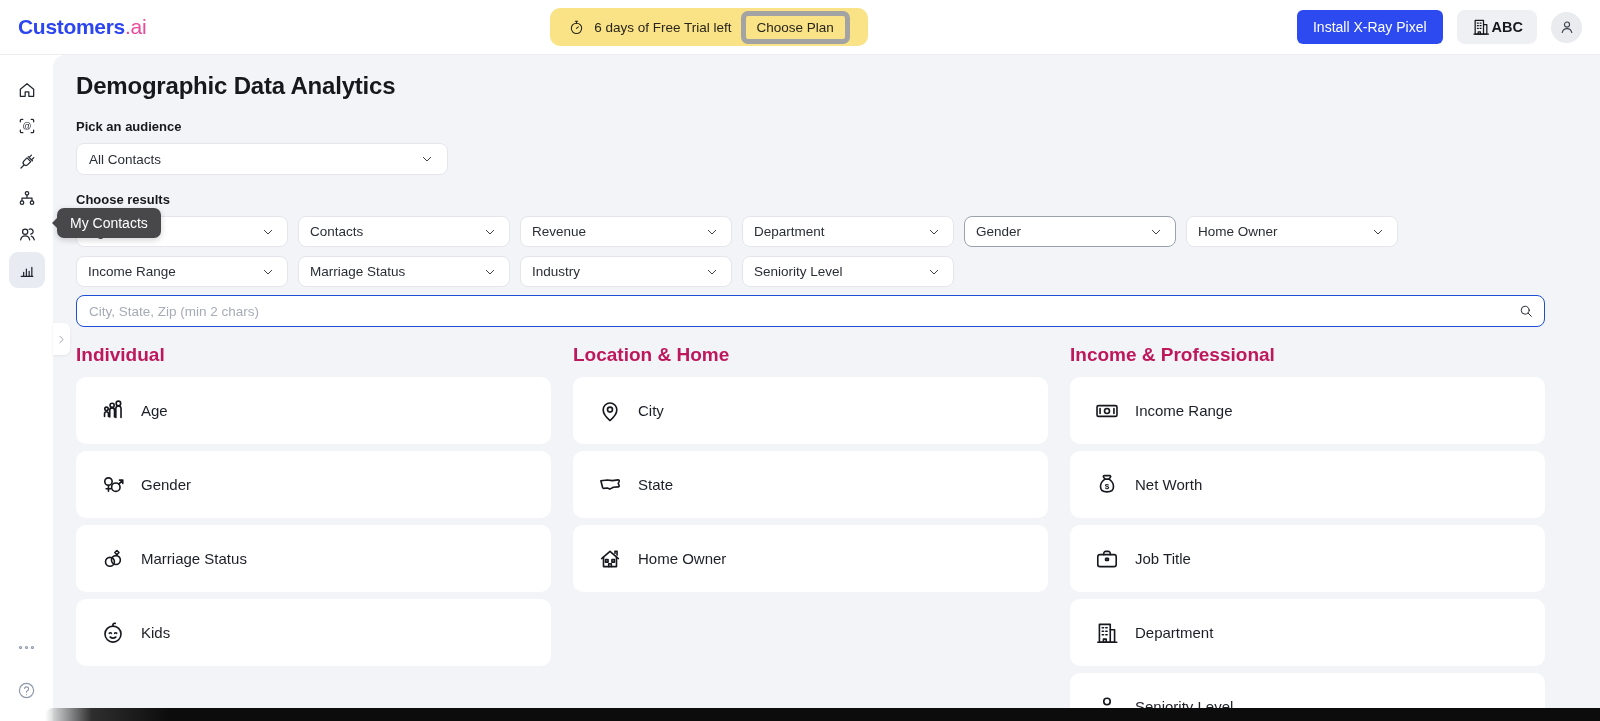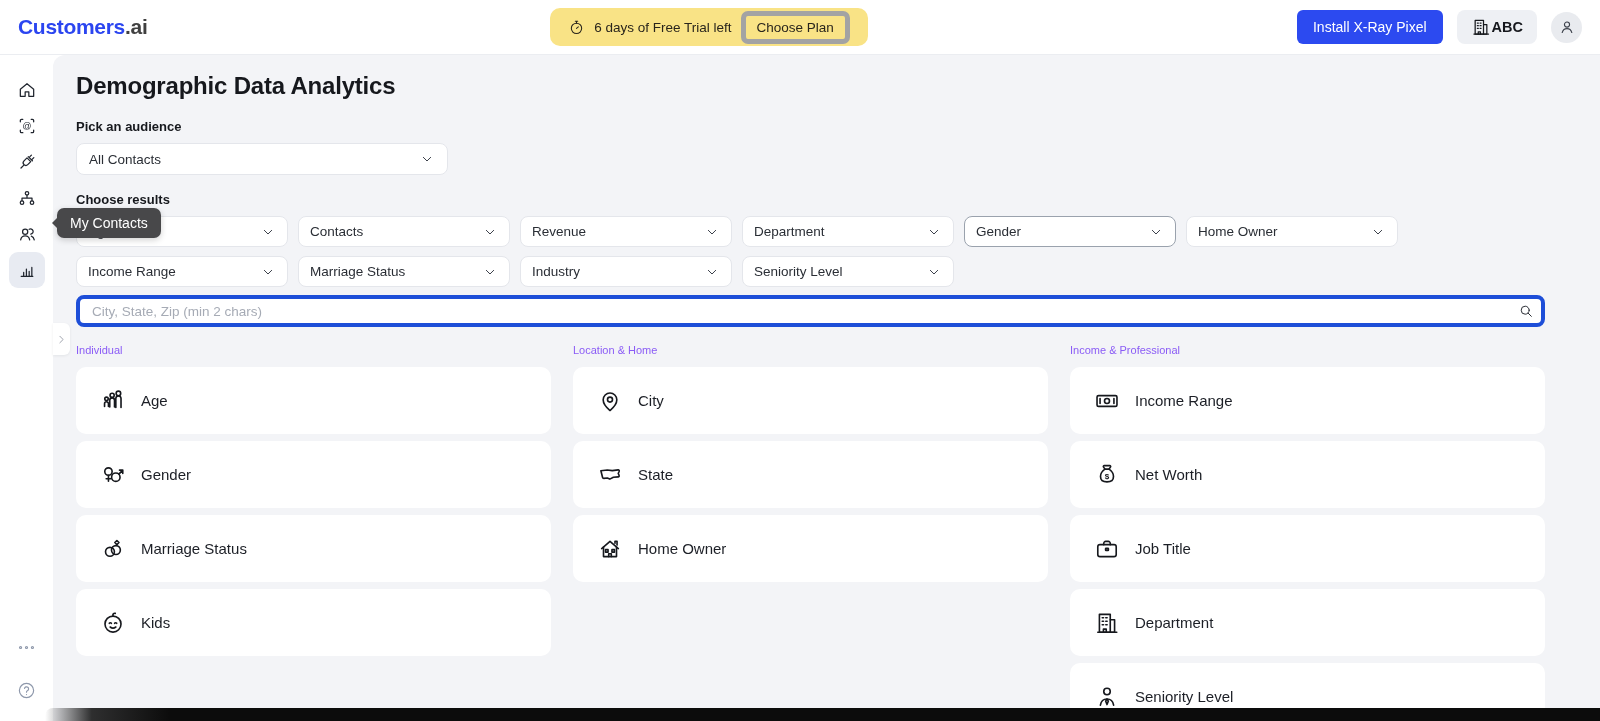--- a/index.html
+++ b/index.html
@@ -11,21 +11,21 @@
   .icn { display:inline-flex; }
   .icn svg { width:100%; height:100%; }
 
   
   header {
     position:relative; height:55px; background:#fff;
     border-bottom:1px solid #ebedf1; display:flex; align-items:center;
     z-index:30;
   }
   .logo { padding-left:18px; font-size:21px; font-weight:700; color:#2b45f0; letter-spacing:-0.3px; cursor:pointer; }
-  .logo .ai { color:#404040; font-weight:700; }
+  .logo .ai { color:#ec4899; font-weight:400; }
   .trial-banner {
     position:absolute; left:550px; top:8px; width:318px; height:38px;
     background:#f9e386; border-radius:10px; display:flex; align-items:center;
     justify-content:center; gap:9px; font-size:13.5px; color:#29251c;
   }
   .trial-banner .icn { width:17px; height:17px; color:#29251c; }
   .choose-plan {
     background:transparent; border:5px solid #a3a3a3; border-radius:7px;
     padding:4px 11px; font-size:13.5px; color:#29251c; font-family:inherit; cursor:pointer;
   }
@@ -77,28 +77,28 @@
   .select .chev, .chip .chev { width:16px; height:16px; color:#3c414b; }
   .chips { display:flex; gap:10px; margin-bottom:9px; }
   .chip {
     width:212px; height:31px; background:#fff; border:1px solid #e4e6eb; border-radius:8px;
     display:flex; align-items:center; justify-content:space-between; padding:0 11px;
     font-size:13.5px; color:#2a2e35; cursor:pointer; flex:0 0 auto;
   }
   .chip.focused { border:1.5px solid #9aa2ad; }
   .search-box { position:relative; margin-top:-1px; margin-bottom:0; }
   .search-box input {
-    width:100%; height:32px; background:#fff; border:4px solid #1d4ed8; border-radius:8px;
+    width:100%; height:32px; background:#fff; border:1px solid #1d4ed8; border-radius:8px;
     padding:0 38px 0 12px; font-size:13.5px; color:#2a2e35; font-family:inherit; outline:none;
   }
   .search-box input::placeholder { color:#a6abb5; }
   .search-box .icn { position:absolute; right:11px; top:8px; width:16px; height:16px; color:#2a2e35; cursor:pointer; }
 
   .grid { display:grid; grid-template-columns:repeat(3,1fr); column-gap:22px; margin-top:17px; }
-  .section-title { font-size:11px; font-weight:400; color:#8b5cf6; margin-bottom:11px; }
+  .section-title { font-size:19px; font-weight:700; color:#be185d; margin-bottom:11px; }
   .card {
     height:67px; background:#fff; border-radius:10px; display:flex; align-items:center;
     gap:15px; padding-left:24px; margin-bottom:7px; cursor:pointer;
   }
   .card .icn { width:26px; height:26px; color:#16181d; flex:0 0 auto; }
   .card-label { font-size:15px; color:#1c1f26; }
 
   
   .expand-tab {
     position:absolute; left:53px; top:323px; width:17px; height:32px; background:#fff;

